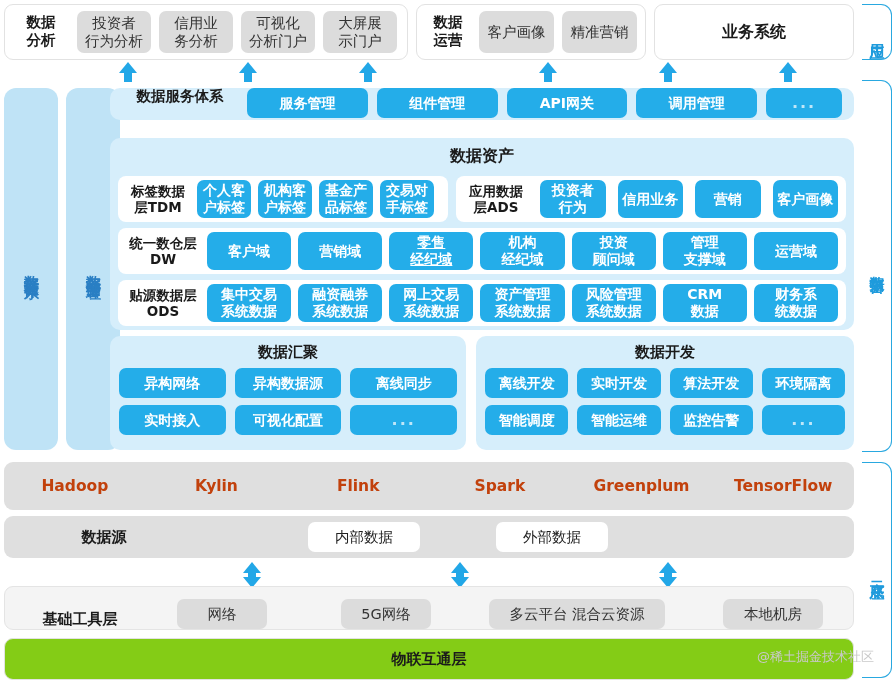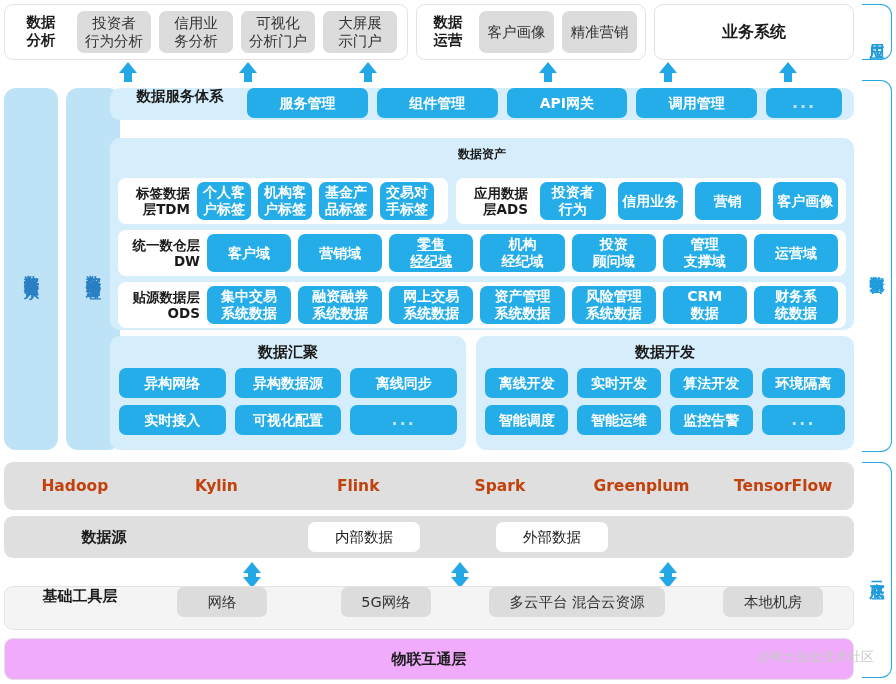--- a/index.html
+++ b/index.html
@@ -109,25 +109,25 @@
     border-radius: 12px;
     display: flex; align-items: center; justify-content: center;
   }
   .side-col .vlabel { color: #2a7fc4; font-size: 15px; letter-spacing: 2px; }
 
   #svc-row { position: absolute; left: 110px; top: 88px; width: 744px; height: 32px; padding: 0 12px; gap: 9px; }
   #svc-row .svc-title { width: 116px; flex: none; }
   #svc-row .blue-chip { height: 30px; flex: 1; }
 
   #assets { position: absolute; left: 110px; top: 138px; width: 744px; height: 192px; padding: 6px 8px 8px; }
-  .assets-title { text-align: center; font-weight: bold; font-size: 12px; color: #1a1a1a; padding: 2px 0 15px; }
+  .assets-title { text-align: center; font-weight: bold; font-size: 16px; color: #1a1a1a; padding: 2px 0 9px; }
   .assets-row { display: flex; gap: 8px; margin-bottom: 6px; }
   .assets-row:last-child { margin-bottom: 0; }
   .grp { padding: 0 8px; gap: 7px; height: 46px; }
-  .grp .g-title { flex: none; font-size: 13.5px; font-weight: bold; color: #1a1a1a; text-align: right; line-height: 1.2; }
+  .grp .g-title { flex: none; font-size: 13.5px; font-weight: bold; color: #1a1a1a; text-align: center; line-height: 1.2; }
   .grp .blue-chip { height: 38px; }
 
   #bottom2 { position: absolute; left: 110px; top: 336px; width: 744px; height: 114px; display: flex; gap: 10px; }
   .panel { flex: 1; padding: 5px 9px 9px; }
   .panel-title { text-align: center; font-weight: bold; font-size: 15px; color: #1a1a1a; padding: 2px 0 6px; }
   .panel-row { display: flex; gap: 9px; margin-bottom: 7px; }
   .panel-row:last-child { margin-bottom: 0; }
   .panel-row .blue-chip { flex: 1; height: 30px; }
 
   
@@ -146,28 +146,28 @@
   #src-row .src-title { width: 200px; text-align: center; font-weight: bold; font-size: 15px; color: #1b1b1b; }
   .white-pill {
     background: #ffffff; border-radius: 7px;
     display: flex; align-items: center; justify-content: center;
     font-size: 14.5px; color: #222; height: 30px; width: 112px;
   }
 
   #tool-row {
     position: absolute; left: 4px; top: 586px; width: 850px; height: 44px;
     background: #f4f4f4; border: 1px solid #e4e4e4; border-radius: 9px;
-    display: flex; align-items: flex-start;
+    display: flex; align-items: flex-end;
   }
   #tool-row .tool-title { width: 150px; text-align: center; font-weight: bold; font-size: 15px; color: #1b1b1b; }
   #tool-row .grey-pill { height: 30px; }
 
   #iot-row {
     position: absolute; left: 4px; top: 638px; width: 850px; height: 42px;
-    background: #f0abfc; border: 1px solid #e2e2e2; border-radius: 9px;
+    background: #84cc16; border: 1px solid #e2e2e2; border-radius: 9px;
     display: flex; align-items: center; justify-content: center;
   }
   #iot-row .iot-title { font-weight: bold; font-size: 15px; color: #1b1b1b; }
   #watermark {
     position: absolute; right: 22px; top: 648px;
     font-size: 13px; color: #c9c9c9;
   }
 </style>
 </head>
 <body>

